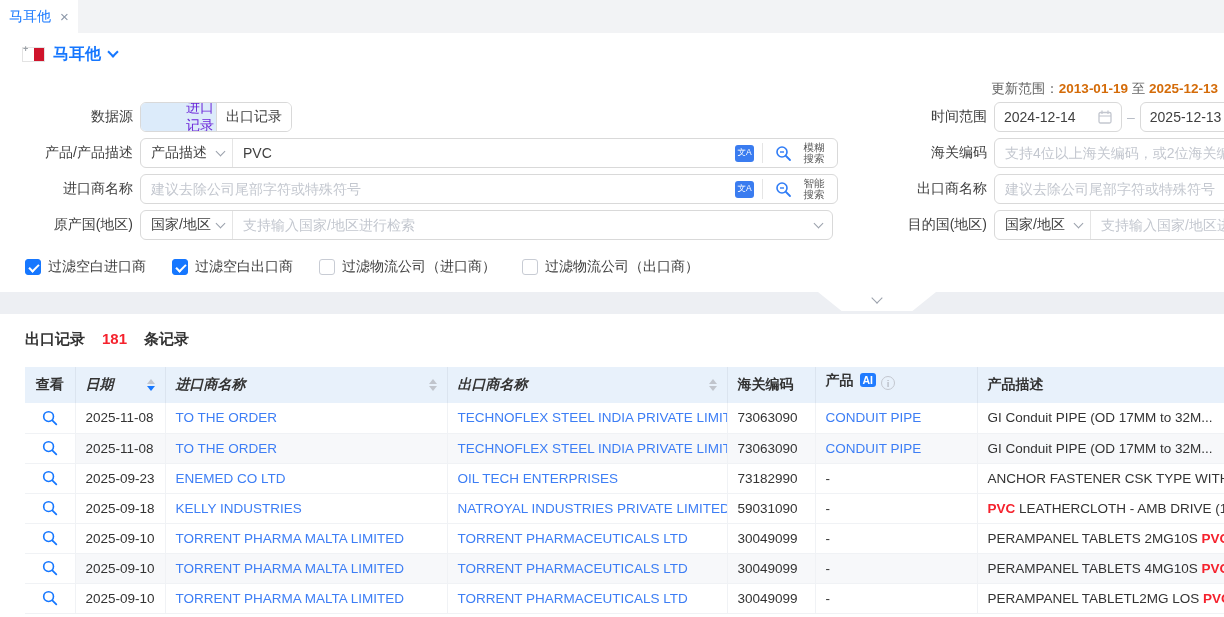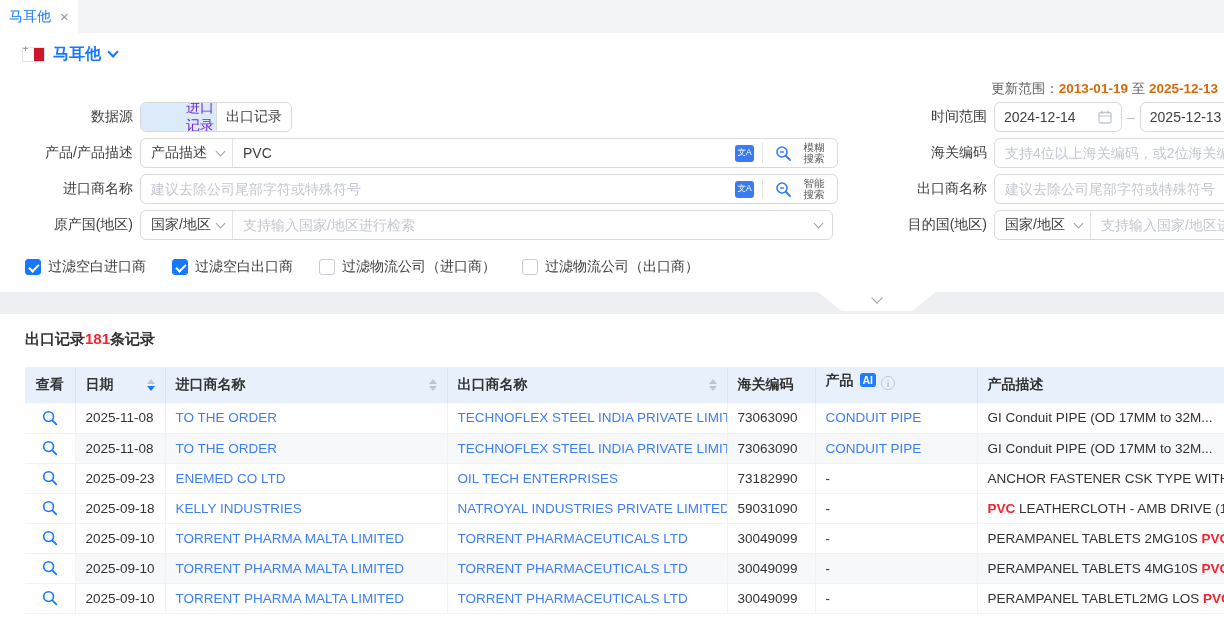--- a/index.html
+++ b/index.html
@@ -69,28 +69,28 @@
   .collapse-band { height:22px; background:#edeff3; position:relative; margin-top:14px; }
   .collapse-tab { position:absolute; left:818px; top:0; width:118px; height:19px; background:#fff;
                   clip-path:polygon(0 0,100% 0,80% 100%,20% 100%); display:flex; align-items:flex-start;
                   justify-content:center; cursor:pointer; }
   .collapse-caret { width:8px; height:8px; border-right:1.5px solid #9aa0ab; border-bottom:1.5px solid #9aa0ab;
                     transform:rotate(45deg); margin-top:2px; }
 
   
   .results { background:#fff; padding:16px 0 0 25px; }
   .summary { font-size:15px; font-weight:bold; color:#333; margin-bottom:18px; }
-  .summary .cnt { color:#f5222d; margin:0 0; }
+  .summary .cnt { color:#f5222d; margin:0 17px; }
 
   table { border-collapse:collapse; table-layout:fixed; width:1252px; }
   thead th { background:#e8f1fb; height:36px; font-size:14px; font-weight:bold; color:#333;
              text-align:left; padding:0 10px; position:relative; }
   thead th:not(:last-child) { border-right:1px solid #dbe4ef; }
   thead th.c { text-align:center; }
-  .th-flex { display:flex; align-items:center; justify-content:space-between; }
+  .th-flex { display:flex; align-items:center; justify-content:space-between;font-style:italic; }
   .sorter { display:flex; flex-direction:column; gap:2px; cursor:pointer; }
   .car { width:0; height:0; border-left:4px solid transparent; border-right:4px solid transparent; }
   .car.up { border-bottom:5px solid #c0c4cc; }
   .car.down { border-top:5px solid #c0c4cc; }
   .car.down.active { border-top-color:#1677ff; }
   .ai-badge { display:inline-block; background:#1f7bff; color:#fff; font-size:10.5px; font-weight:bold;
               border-radius:3px; padding:1px 3px; margin:0 5px 12px 6px; vertical-align:1px; }
   .info-ic { display:inline-flex; width:14px; height:14px; border:1px solid #c3c7cf; border-radius:50%;
              color:#b9bec7; font-size:9.5px; align-items:center; justify-content:center; vertical-align:-2px; }
 

